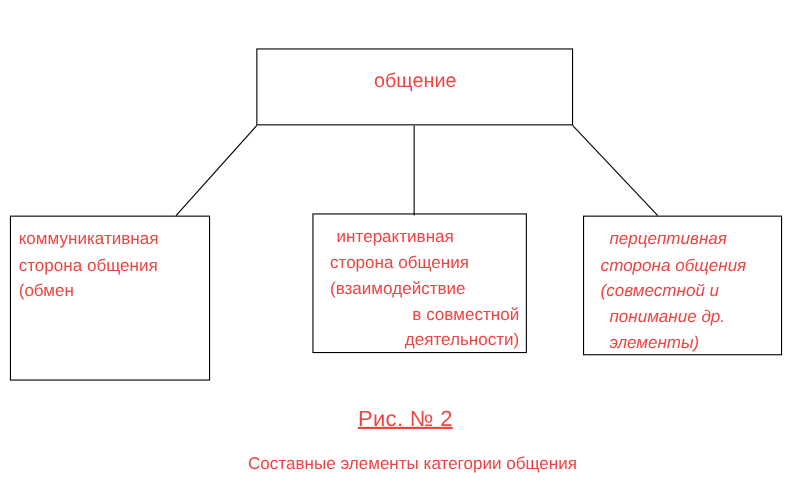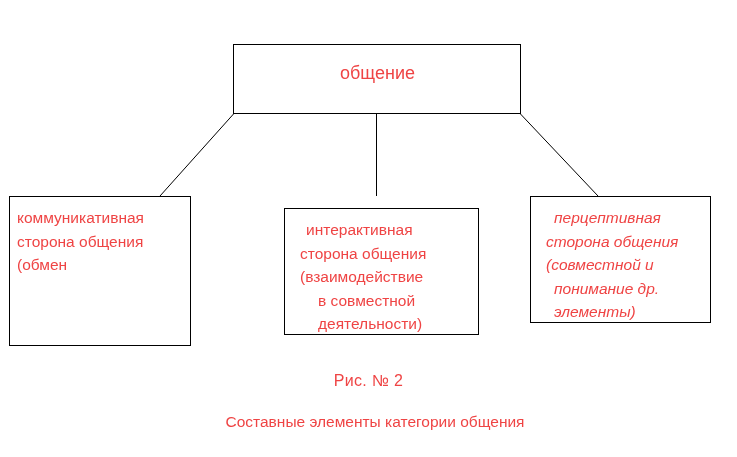--- a/index.html
+++ b/index.html
@@ -33,21 +33,21 @@
   }
   #box-comm {
     left: 9px;
     top: 196px;
     width: 182px;
     height: 150px;
     padding-left: 36px;
   }
   #box-inter {
     left: 284px;
-    top: 208px;
+    top: 194px;
     width: 195px;
     height: 127px;
   }
   #box-percep {
     left: 530px;
     top: 196px;
     width: 181px;
     height: 127px;
     font-style: italic;
   }
@@ -66,21 +66,21 @@
     font-size: 15.5px;
     line-height: 23.5px;
     white-space: pre;
   }
   #box-root .node-line {
     font-size: 18px;
     line-height: 22px;
   }
   .indent-1 { padding-left: 30px; }
   .indent-2 { padding-left: 14px; }
-  .indent-3 { padding-left: 26px; }
+  .indent-3 { padding-left: 26px; text-align: right; }
   .indent-4 { padding-left: 8px; }
   .indent-5 { padding-left: 16px; }
 
   .connector {
     position: absolute;
     overflow: visible;
     left: 0;
     top: 0;
   }
   .connector line {
@@ -90,23 +90,24 @@
   }
 
   .caption-block {
     position: absolute;
     left: 0;
     top: 368px;
     width: 737px;
     text-align: center;
   }
   #caption-figure-number {
-    font-size: 16px;
+    font-size: 20px;
     line-height: 26px;
     letter-spacing: 0.3px;
+    text-decoration: underline;
   }
   #caption-figure-title {
     font-size: 15.5px;
     line-height: 22px;
     margin-top: 17px;
     margin-left: 13px;
   }
 </style>
 </head>
 <body>

